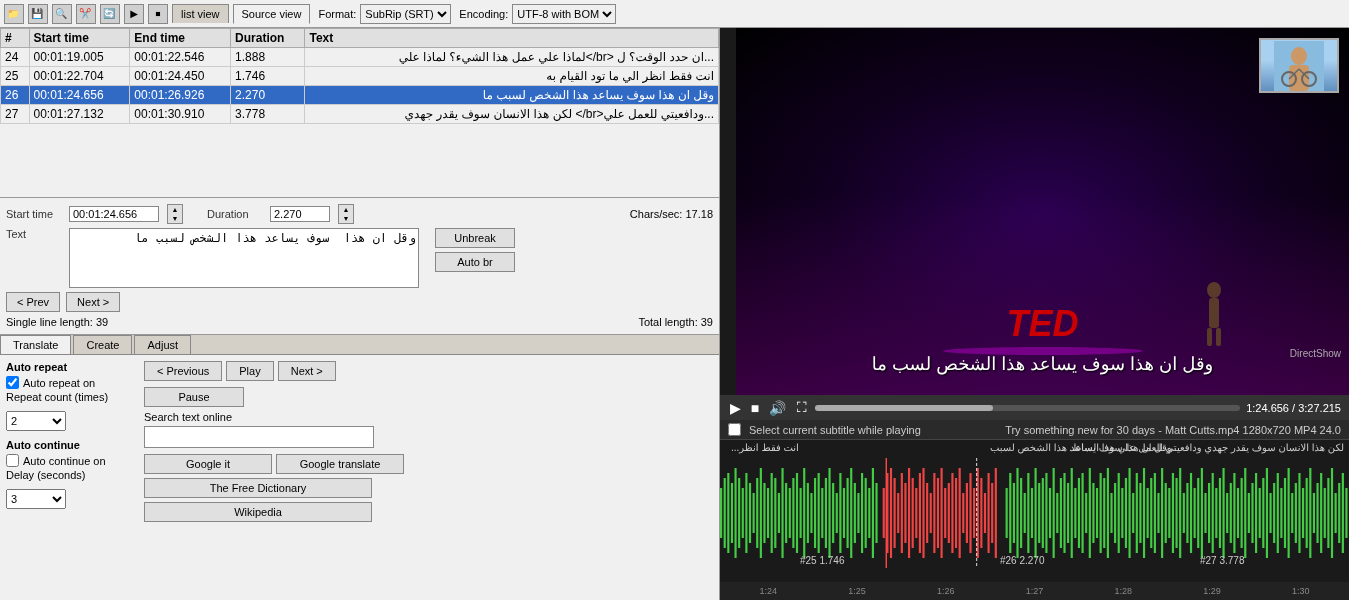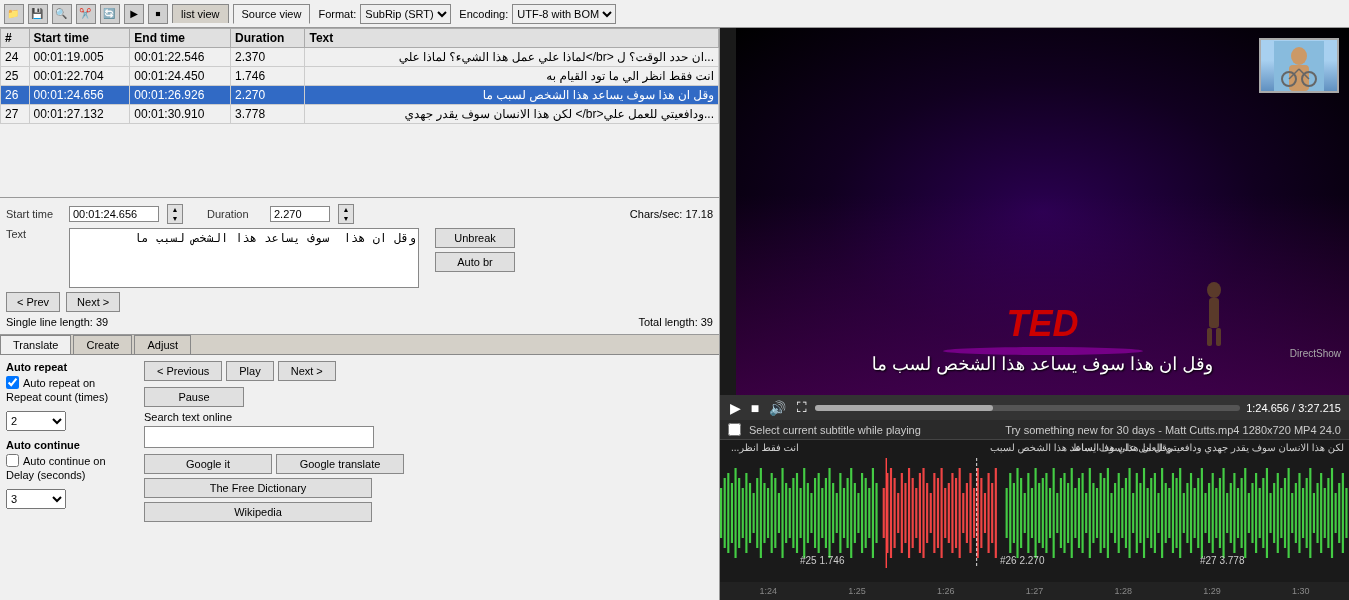--- a/index.html
+++ b/index.html
@@ -455,21 +455,21 @@
             <th>End time</th>
             <th>Duration</th>
             <th>Text</th>
           </tr>
         </thead>
         <tbody id="subtitle-tbody">
         <tr>
               <td>24</td>
               <td>00:01:19.005</td>
               <td>00:01:22.546</td>
-              <td>2.370</td>
+              <td>1.888</td>
               <td class="text-col" style="direction: rtl;">...ان حدد الوقت؟ ل &lt;br/&gt;لماذا علي عمل هذا الشيء؟ لماذا علي</td>
             </tr>
             <tr>
               <td>25</td>
               <td>00:01:22.704</td>
               <td>00:01:24.450</td>
               <td>1.746</td>
               <td class="text-col" style="direction: rtl;">انت فقط انظر الي ما تود القيام به</td>
             </tr>
             <tr class="selected">

